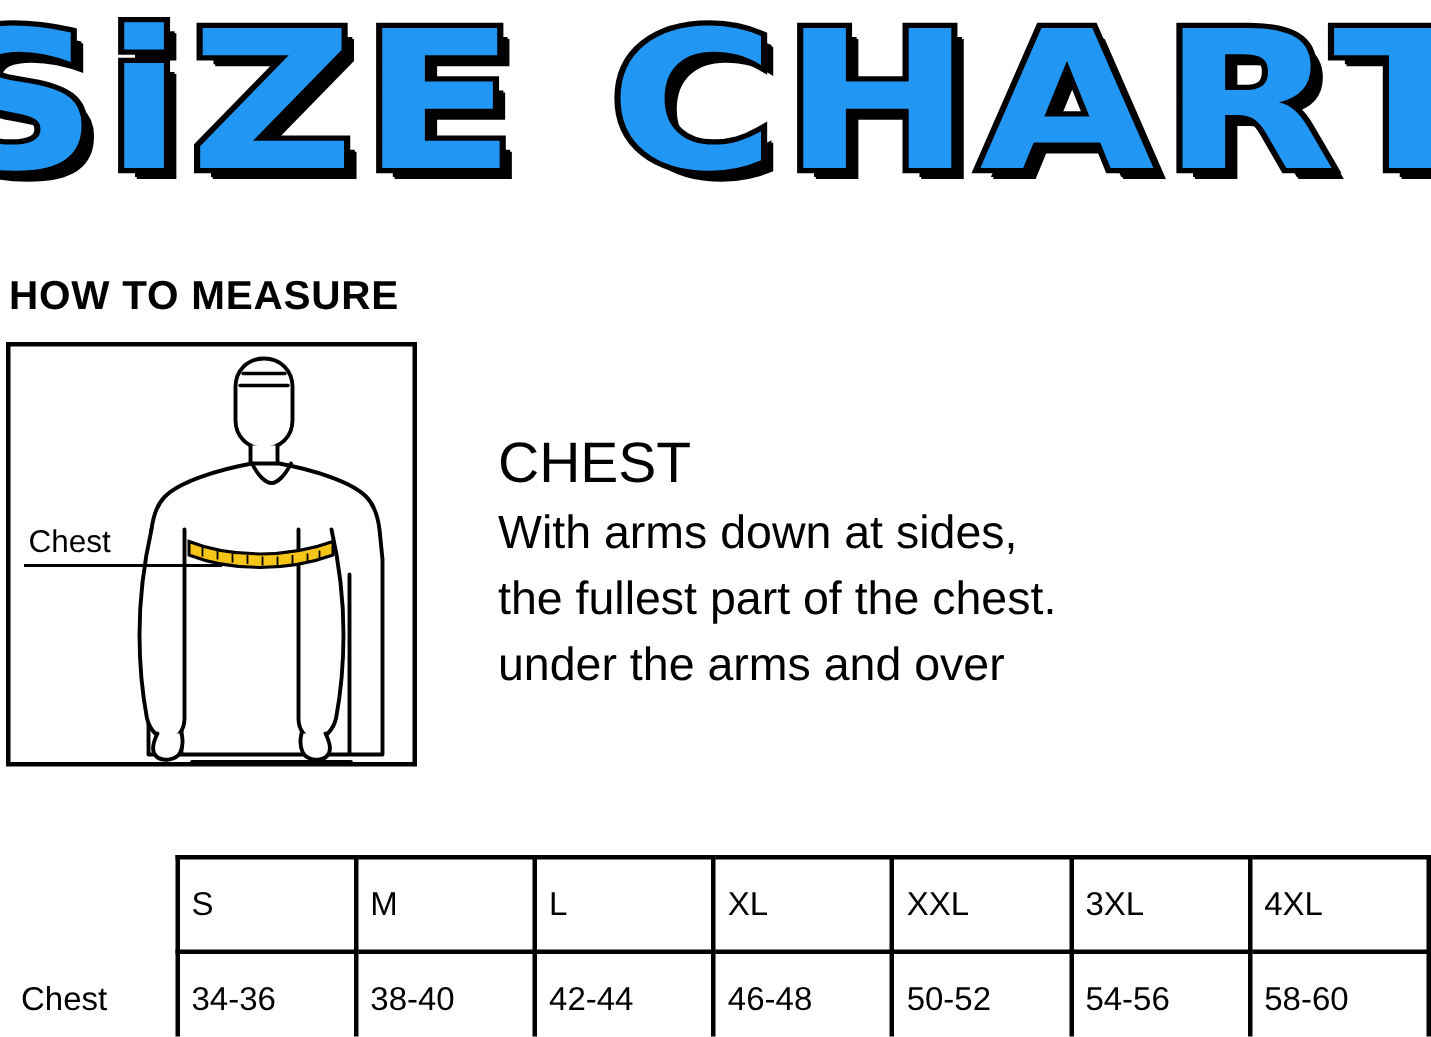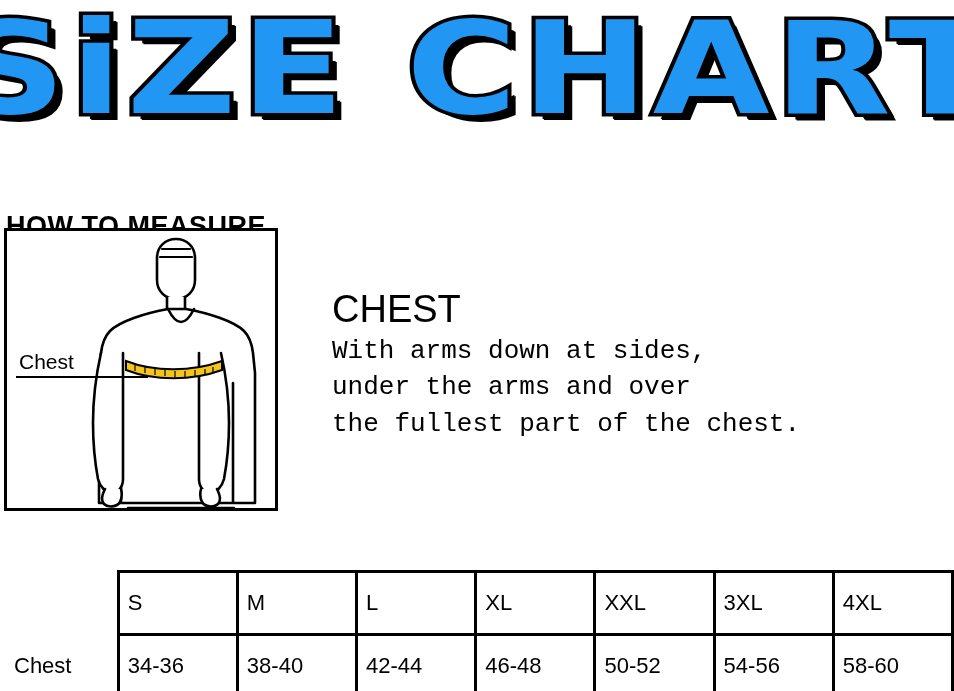--- a/index.html
+++ b/index.html
@@ -44,21 +44,20 @@
   }
 
   
   .how-to {
     position: absolute;
     left: 6px;
     top: 182px;
     font-size: 27px;
     font-weight: bold;
     letter-spacing: 0.5px;
-    margin-top: 29px;
   }
 
   
   .figure-box {
     position: absolute;
     left: 4px;
     top: 228px;
     width: 274px;
     height: 283px;
     border: 3px solid #000000;
@@ -99,23 +98,22 @@
     left: 332px;
     top: 288px;
     width: 610px;
   }
   .desc-title {
     font-size: 38px;
     line-height: 1.12;
     margin-bottom: 2px;
   }
   .desc-body {
-    font-size: 26px;
+    font-size: 31px;
     line-height: 1.42;
-    font-family: Liberation Mono, monospace;
   }
 
   
   .size-table {
     position: absolute;
     left: 0px;
     top: 570px;
     width: 954px;
     border-collapse: collapse;
     table-layout: fixed;
@@ -200,22 +198,22 @@
 </div>
 
 <div class="chest-label">Chest</div>
 <div class="chest-underline"></div>
 <div class="chest-leader"></div>
 
 <div class="desc">
   <div class="desc-title">CHEST</div>
   <div class="desc-body">
     <div>With arms down at sides,</div>
+    <div>the fullest part of the chest.</div>
     <div>under the arms and over</div>
-    <div>the fullest part of the chest.</div>
   </div>
 </div>
 
 <table class="size-table">
   <colgroup>
     <col style="width:118px">
     <col class="c-data">
       <col class="c-data">
       <col class="c-data">
       <col class="c-data">

